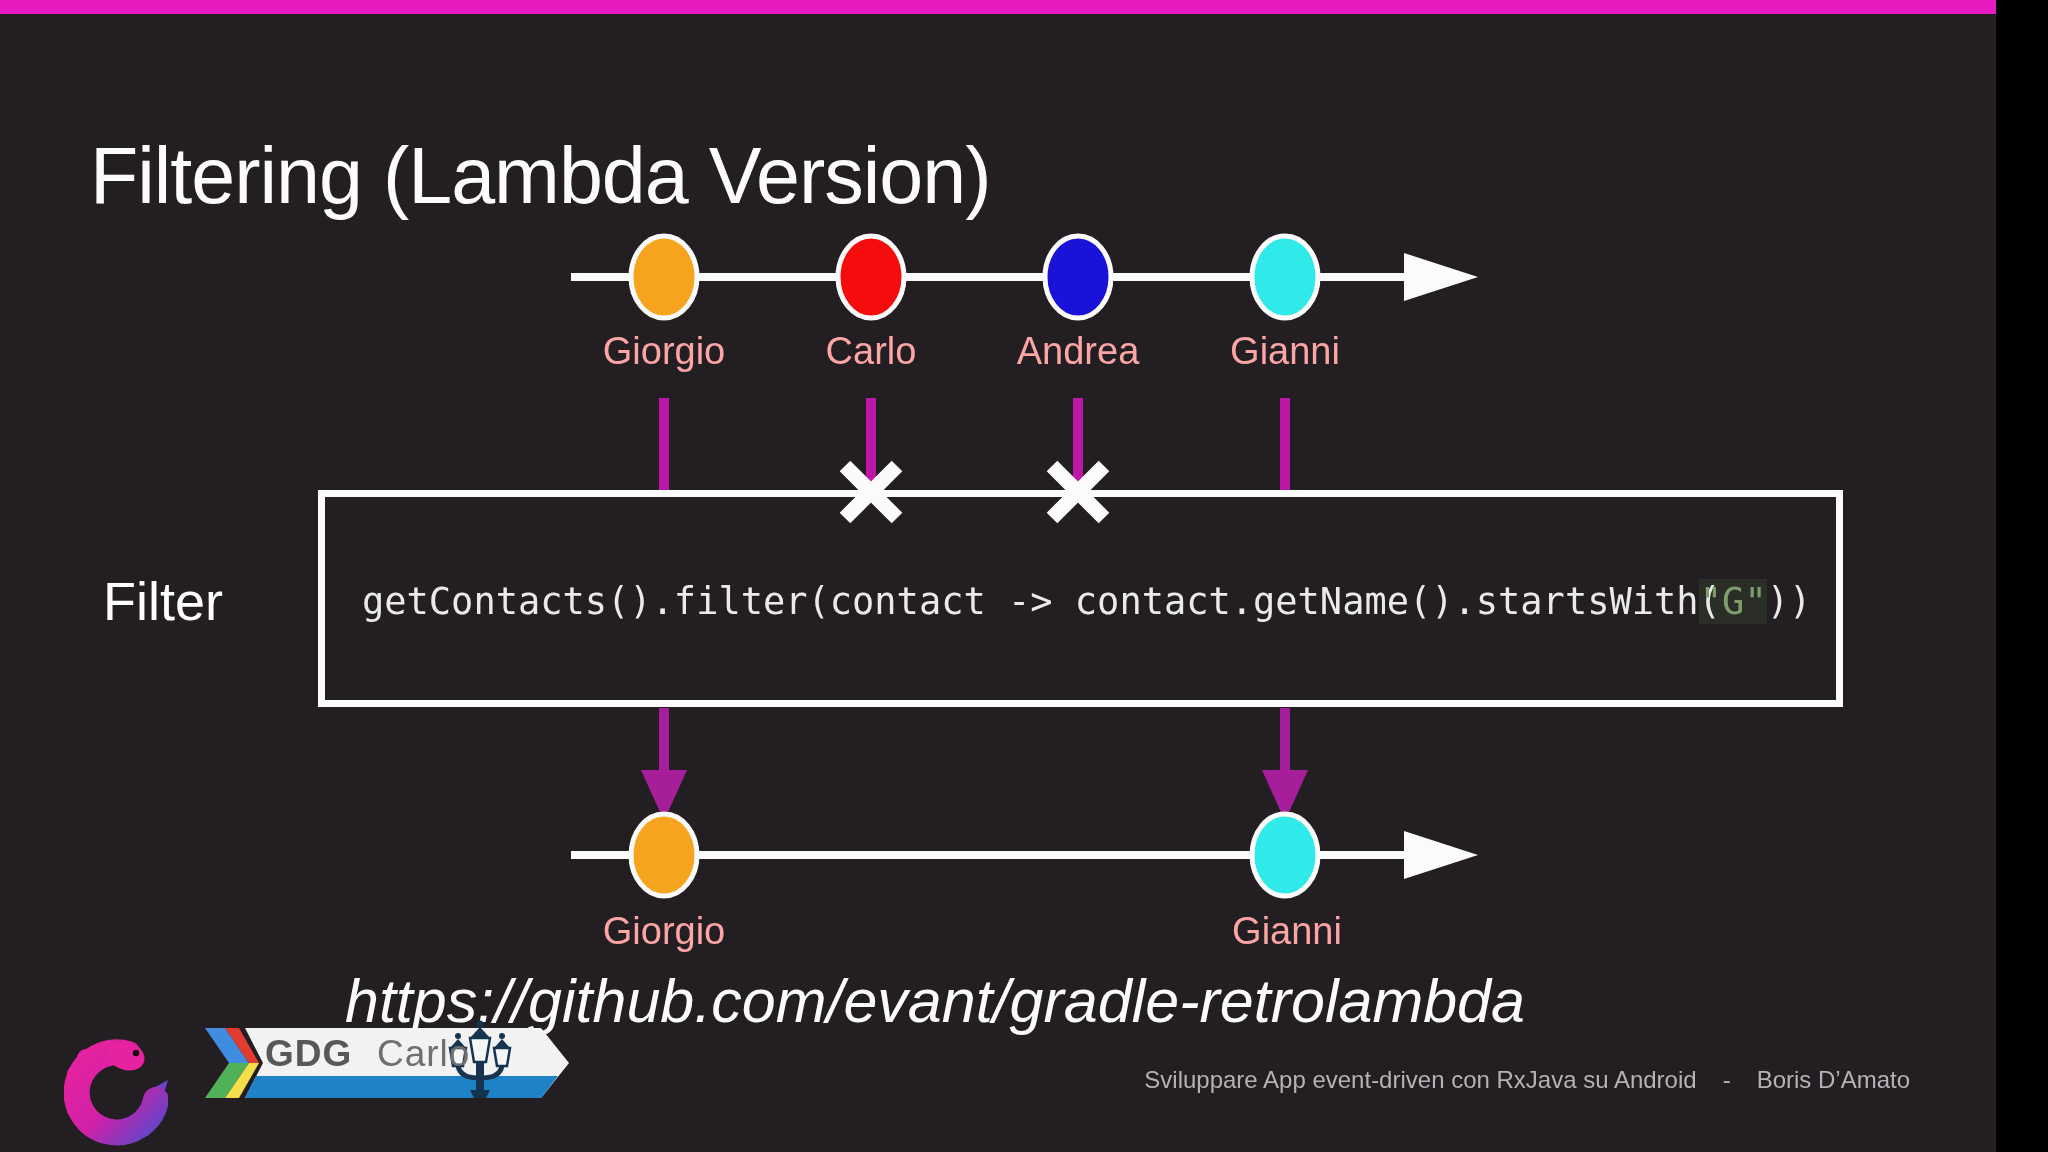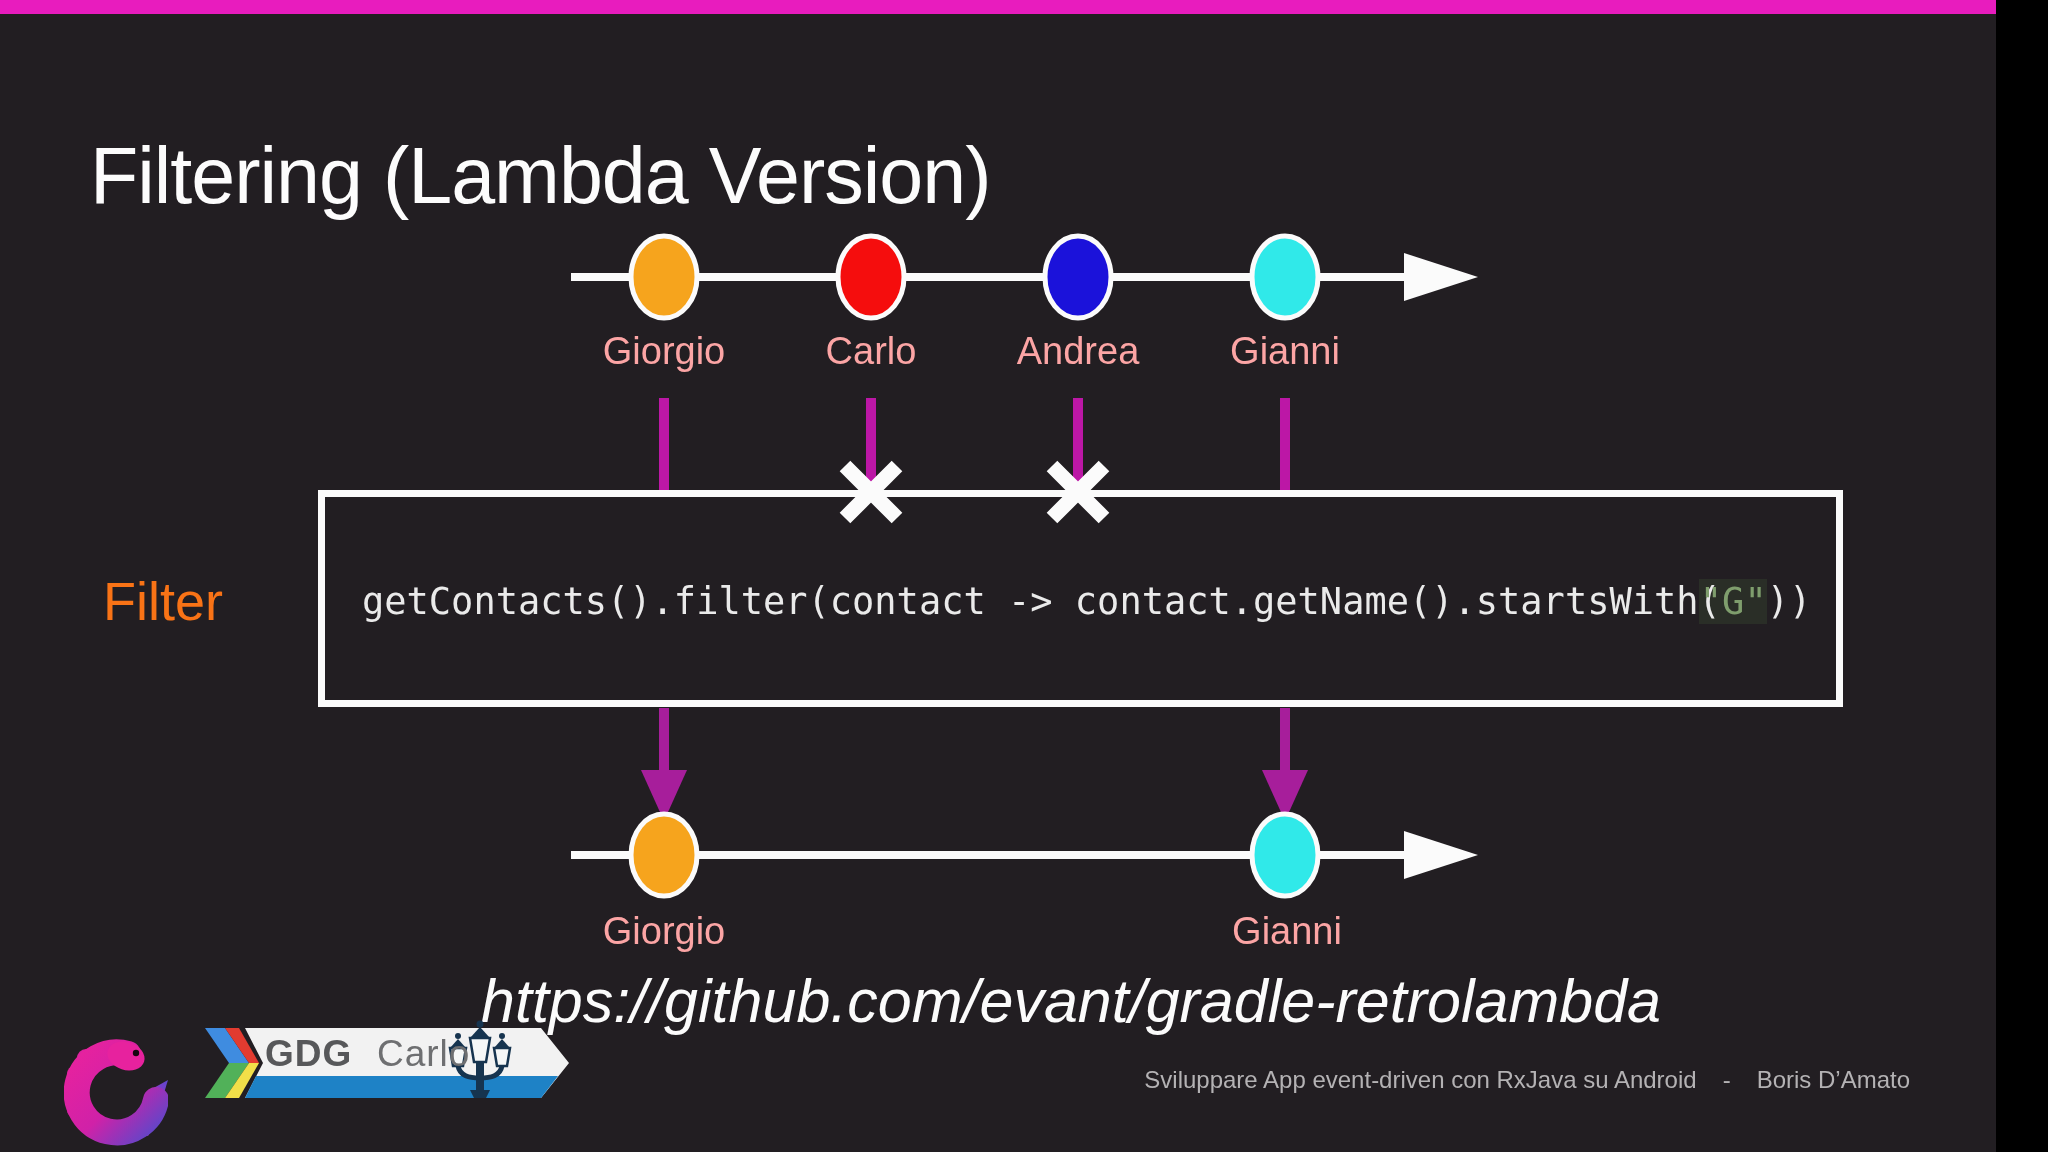--- a/index.html
+++ b/index.html
@@ -14,31 +14,31 @@
     font-size:79px;color:#fcfcfc;letter-spacing:-1px;white-space:nowrap;
   }
   .diagram-svg{position:absolute;left:0;top:0;width:2048px;height:1152px;}
   .marble-label{
     position:absolute;top:330px;transform:translateX(-50%);
     font-size:38px;color:#fca5a5;white-space:nowrap;
   }
   .marble-label.row2{top:910px;}
   .filter-label{
     position:absolute;left:103px;top:570px;
-    font-size:54px;color:#f97316;
+    font-size:54px;color:#ffffff;
   }
   .code-line{
     position:absolute;left:362px;top:580px;
     font-family:"DejaVu Sans Mono","Liberation Mono",monospace;
     font-size:37px;color:#eaeaea;white-space:nowrap;text-align:center;
   }
   .code-line .hl{background:#2a2e27;padding:1px 0;}
   .code-line .str{color:#7f9e6d;margin-left:-21px;}
   .url-line{
-    position:absolute;left:345px;top:966px;width:1316px;text-align:right;
+    position:absolute;left:345px;top:966px;width:1316px;text-align:left;
     font-size:61px;font-style:italic;color:#fbfbfb;white-space:nowrap;
   }
   .footer{
     position:absolute;right:86px;top:1066px;
     font-size:24px;color:#b4b2b4;white-space:nowrap;
   }
   .footer .sep{margin:0 26px;}
   .rx-logo{position:absolute;left:64px;top:1036px;width:104px;height:110px;}
   .gdg-badge{position:absolute;left:199px;top:1016px;width:372px;height:86px;}
   .gdg-badge .badge-shapes{position:absolute;left:0;top:0;width:372px;height:86px;}

